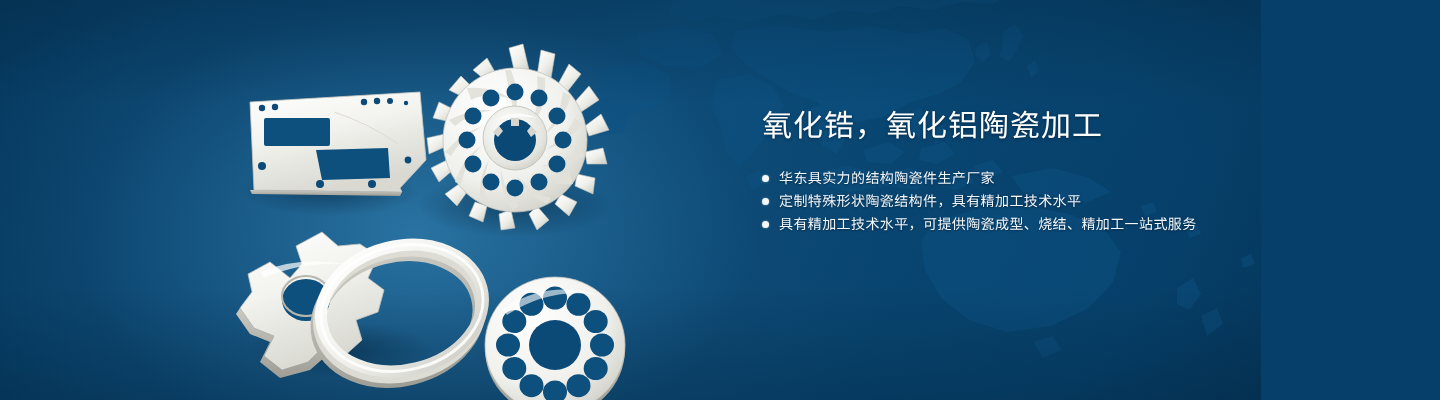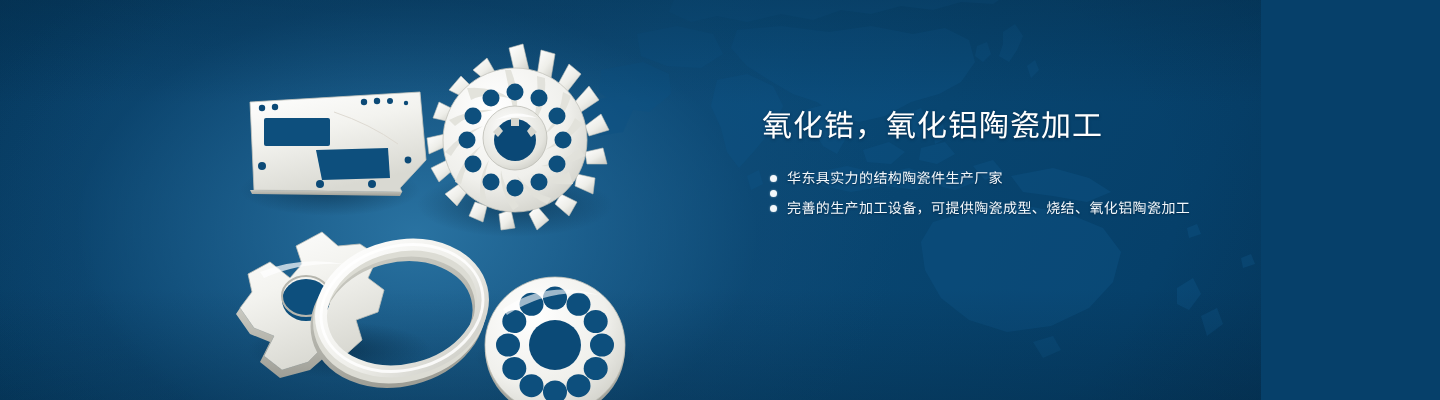--- a/index.html
+++ b/index.html
@@ -91,21 +91,21 @@
     font-size: 30px;
     line-height: 1.18;
     letter-spacing: 1px;
     font-weight: 500;
     margin: 0 0 24px 0;
     text-shadow: 0 1px 3px rgba(0,20,40,0.55);
     white-space: nowrap;
   }
   .bullets {
     list-style: none;
-    margin: 8px;
+    margin: 0;
     padding: 0;
   }
   .bullets li {
     display: flex;
     align-items: center;
     color: #f2f7fb;
     font-size: 14px;
     line-height: 23px;
     letter-spacing: 0.4px;
     text-shadow: 0 1px 2px rgba(0,20,40,0.55);
@@ -359,21 +359,22 @@
   <div class="copy">
     <h1 class="headline">氧化锆，氧化铝陶瓷加工</h1>
 
     <ul class="bullets">
       <li>
         <span class="dot"></span>
         <span>华东具实力的结构陶瓷件生产厂家</span>
       </li>
       <li>
         <span class="dot"></span>
+        <span>定制特殊形状陶瓷结构件，具有精加工技术水平</span>
       </li>
       <li>
         <span class="dot"></span>
-        <span>完善的生产加工设备，可提供陶瓷成型、烧结、氧化铝陶瓷加工</span>
+        <span>具有精加工技术水平，可提供陶瓷成型、烧结、精加工一站式服务</span>
       </li>
     </ul>
   </div>
 
 </div>
 
 </body></html>

